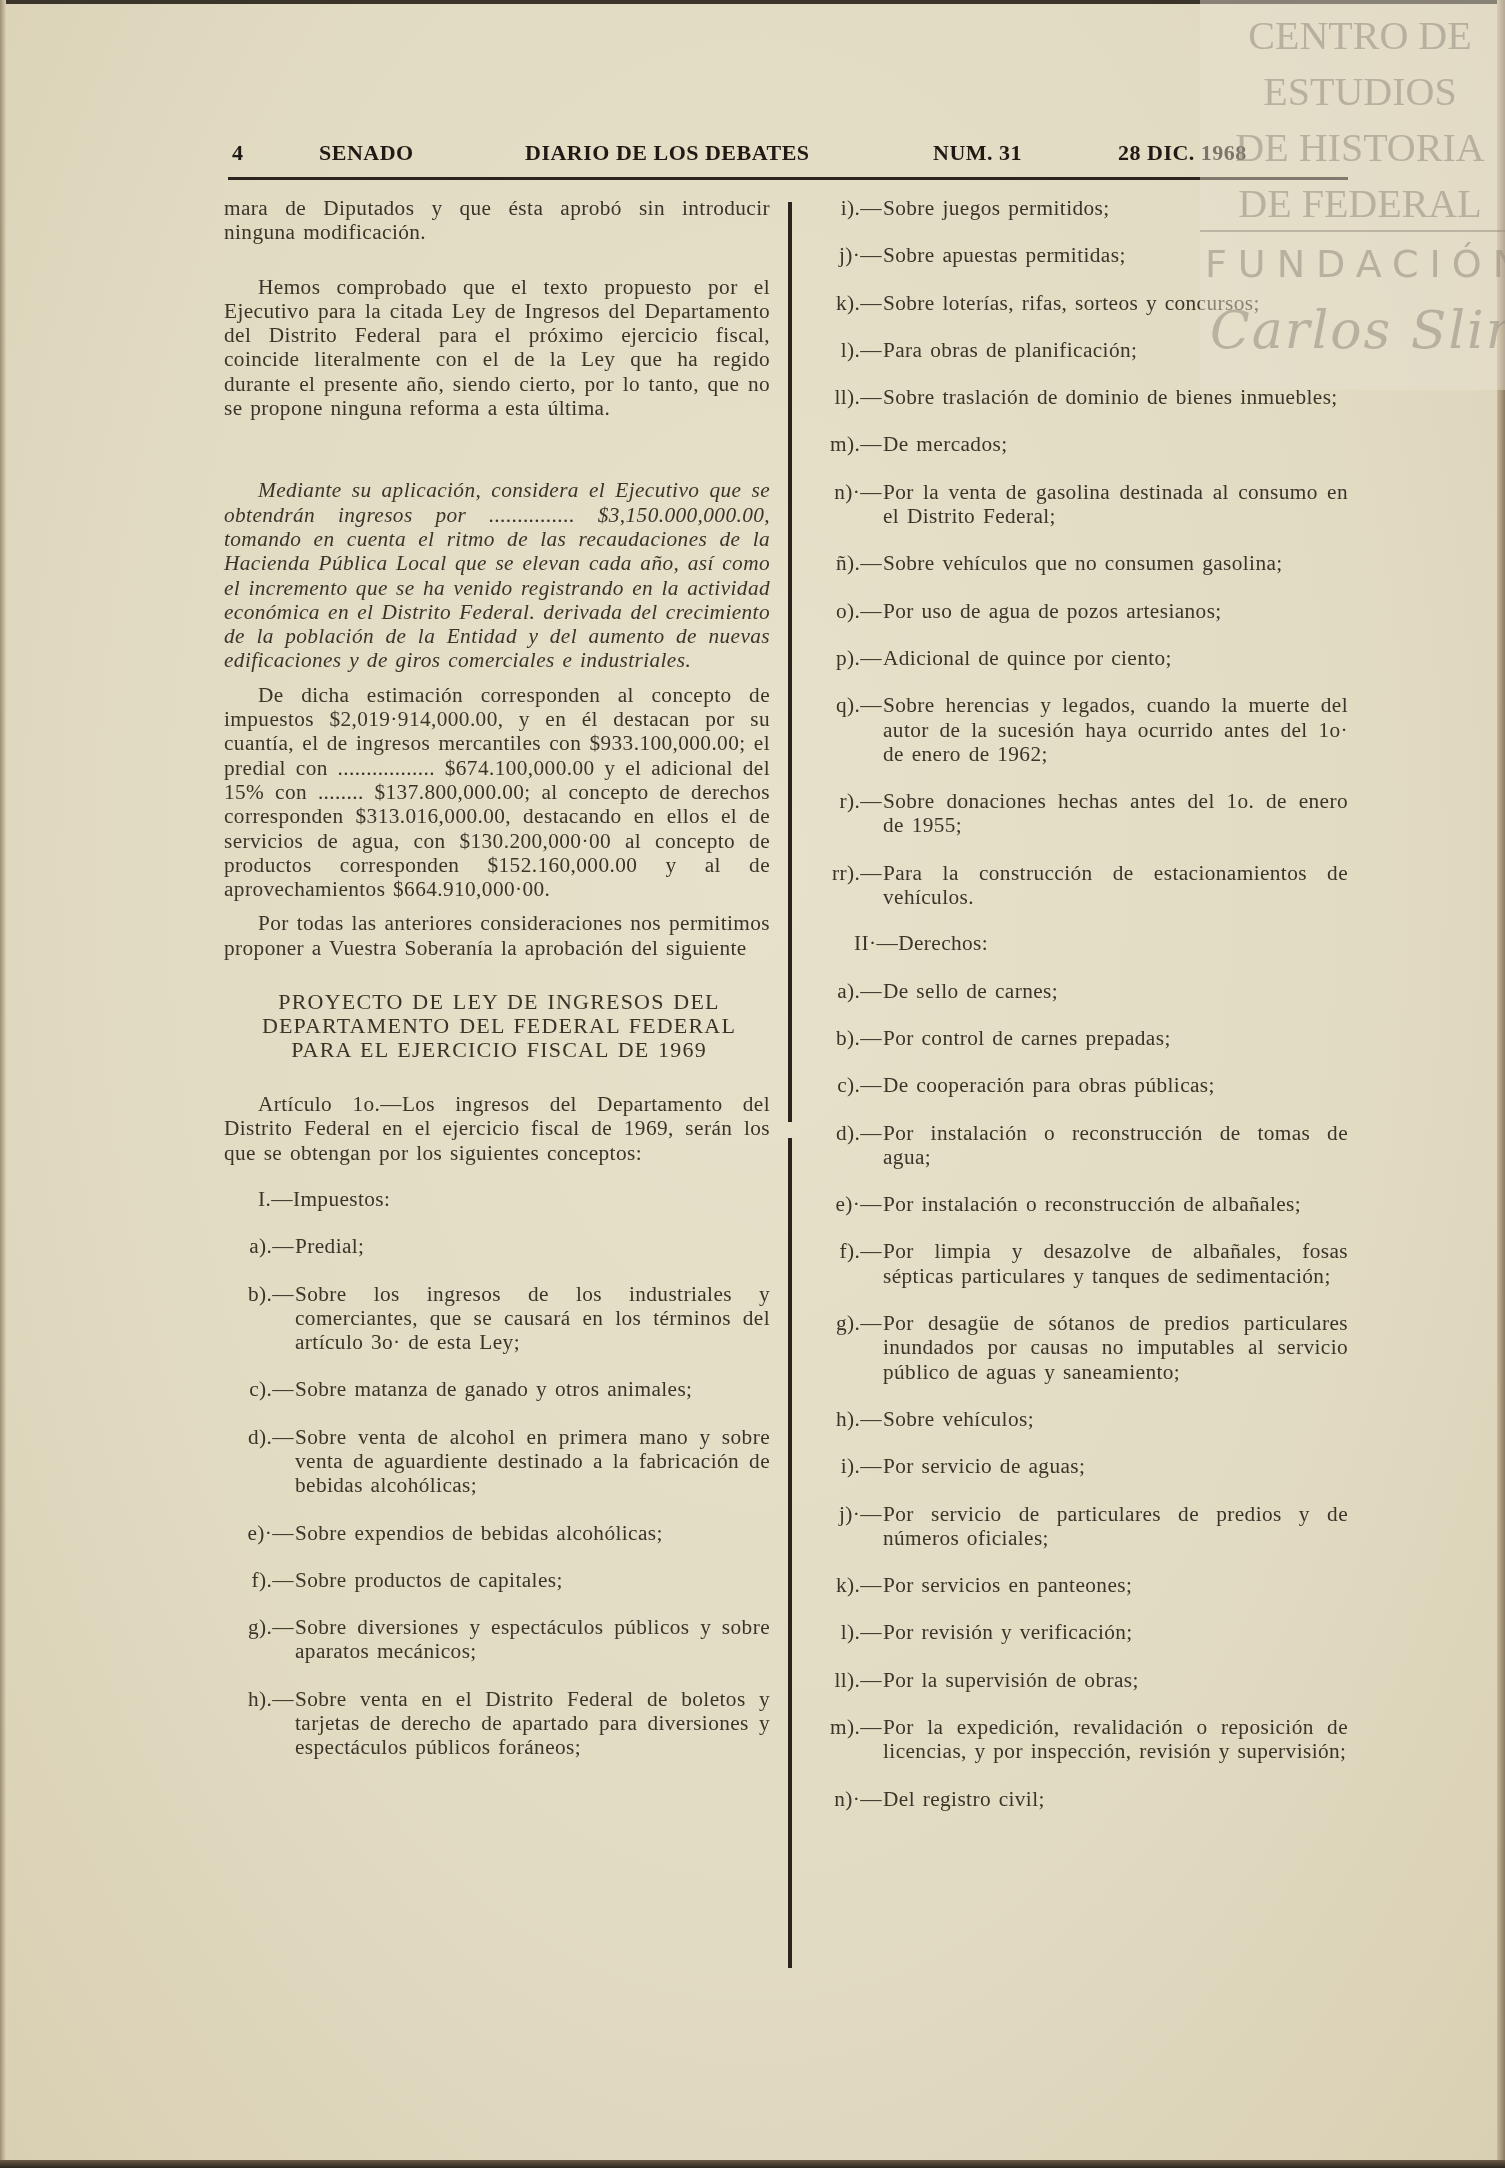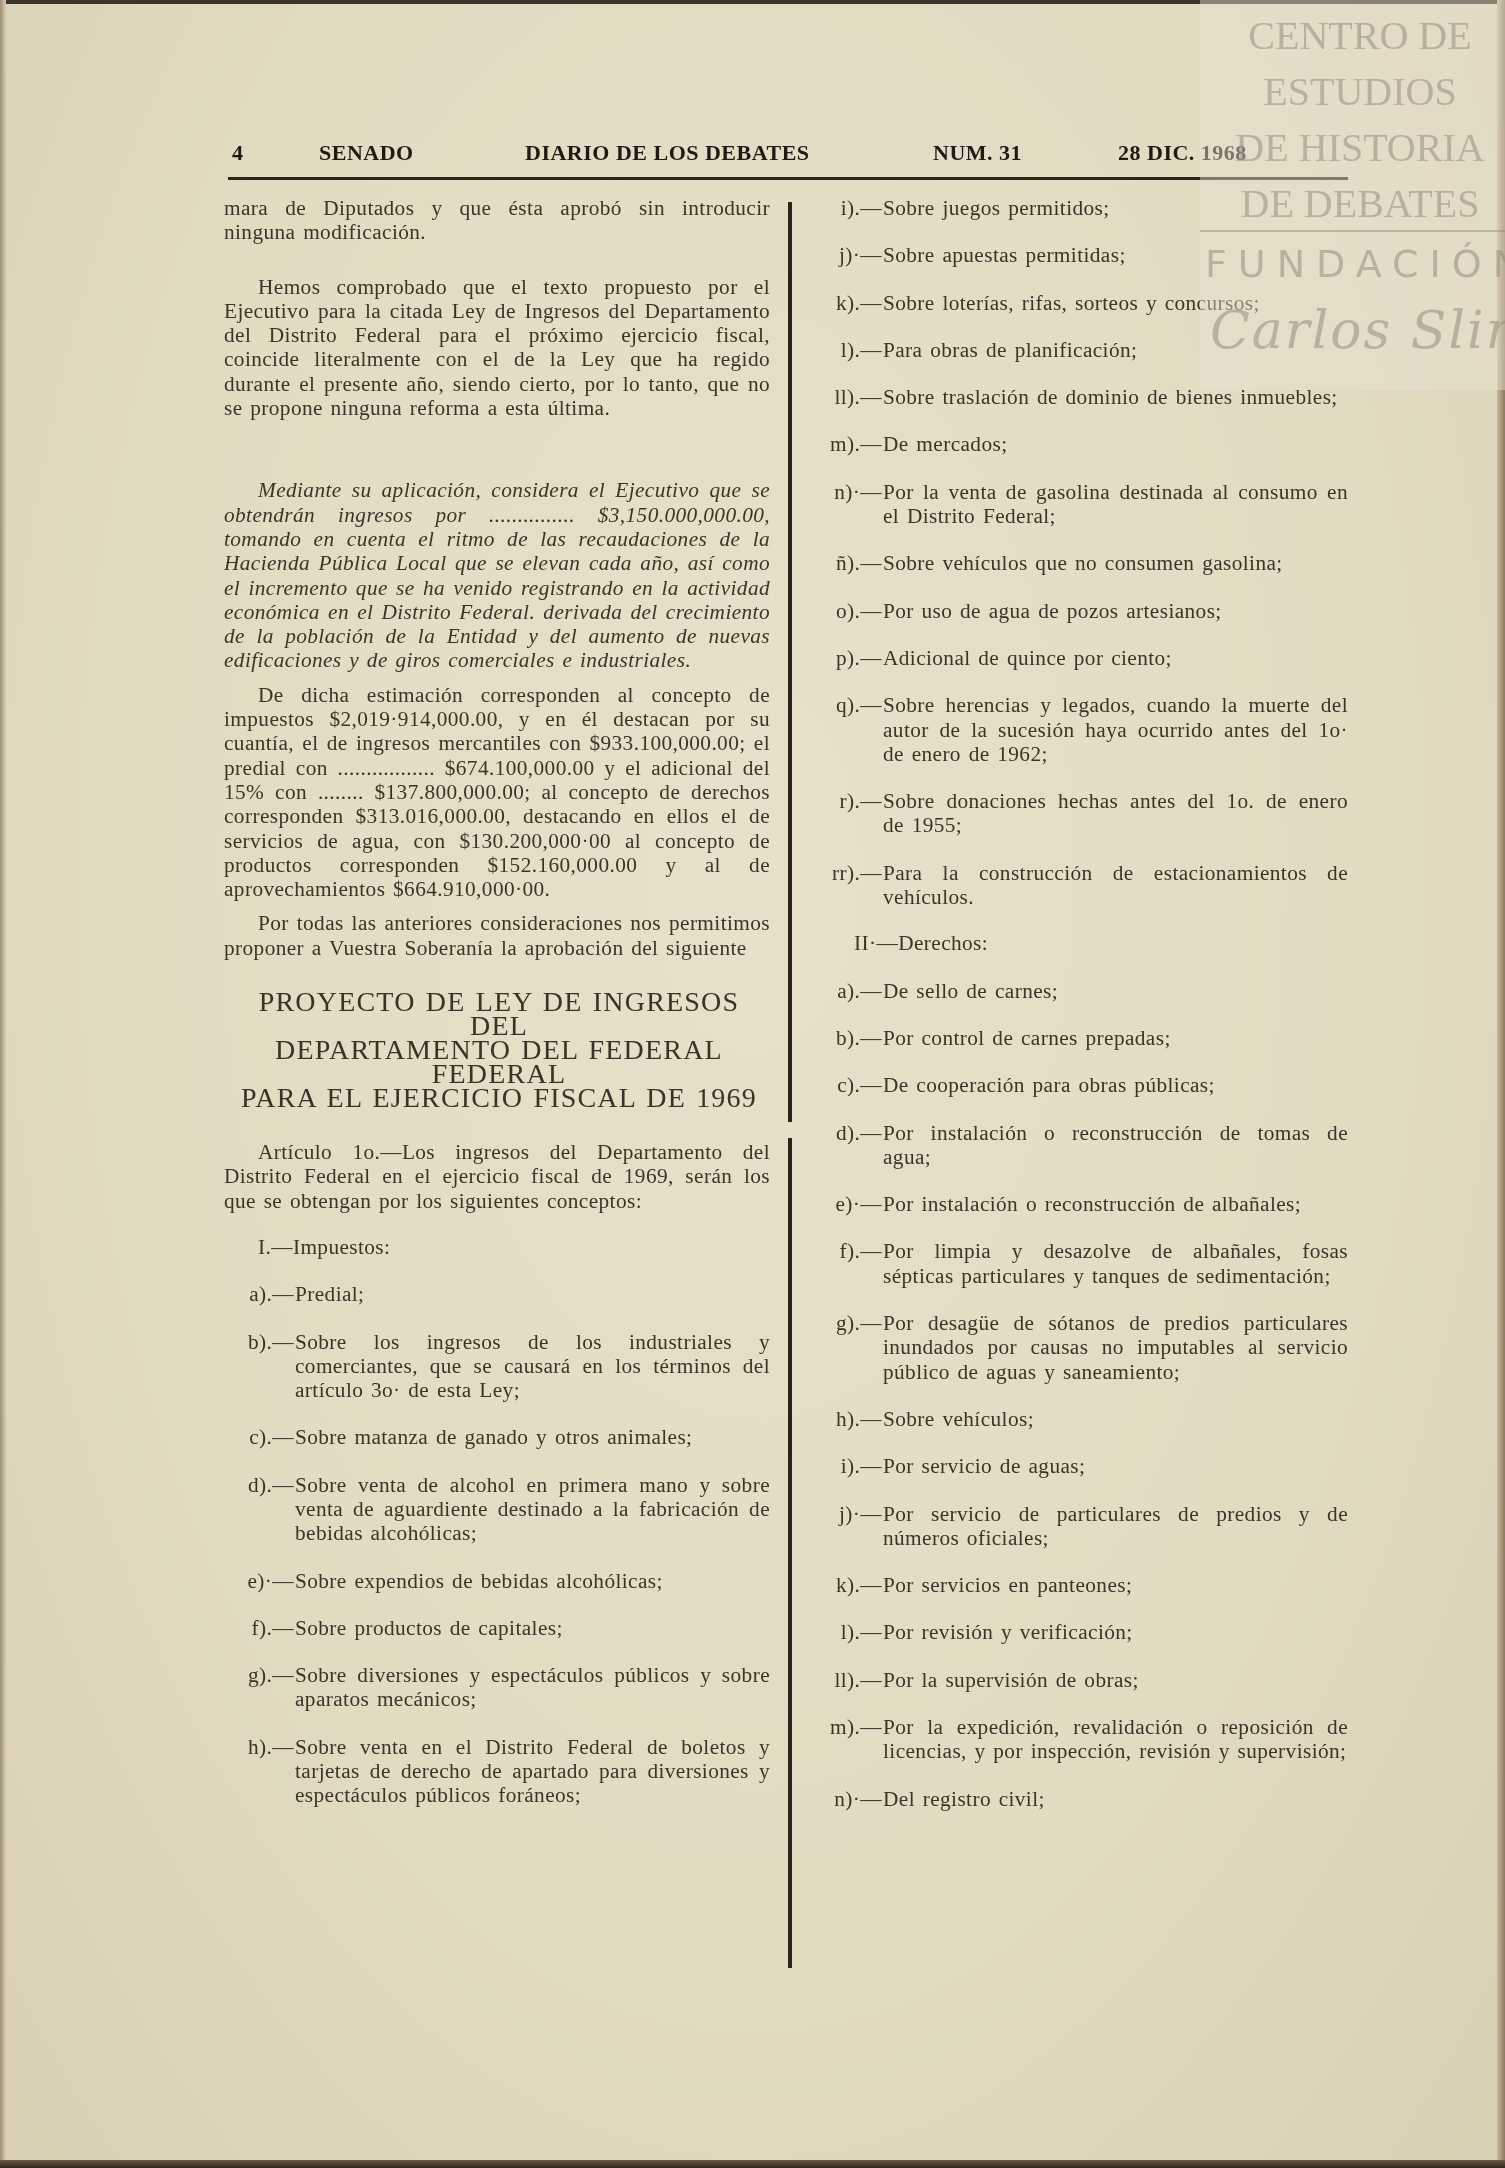--- a/index.html
+++ b/index.html
@@ -43,21 +43,21 @@
   .divider.d1 { top:202px; height:920px; }
   .divider.d2 { top:1138px; height:830px; }
 
   p { margin:0; }
   .indent { text-indent:34px; }
   .gap-lg { margin-top:30px; }
   .gap-md { margin-top:10px; }
   .gap-xl { margin-top:58px;font-style:italic; }
 
   .title-block {
-    margin-top:30px; text-align:center; font-size:28px; line-height:24px;
+    margin-top:30px; text-align:center; font-size:22px; line-height:24px;
     letter-spacing:1.2px; color:#3a3328; padding-left:4px;
   }
   .item {
     display:flex; margin-top:23px; text-align:justify;
   }
   .item .lbl { flex:0 0 auto; white-space:nowrap; text-align:right; min-width:60px; padding-right:1px; }
   .item .txt { flex:1 1 auto; }
   .item.first { margin-top:0; }
   .section-head { margin-top:22px; padding-left:34px; }
   .col-right .item .lbl { min-width:62px; }
@@ -264,18 +264,18 @@
         <span class="lbl">n)·—</span>
         <span class="txt">Del registro civil;</span>
       </div>
   </div>
 
   <div class="watermark"></div>
   <div class="wm-text wm-centro">
     <div>CENTRO DE</div>
     <div>ESTUDIOS</div>
     <div>DE HISTORIA</div>
-    <div>DE DEBATES</div>
+    <div>DE FEDERAL</div>
   </div>
   <div class="wm-rule"></div>
   <div class="wm-text wm-fund">FUNDACIÓN</div>
   <div class="wm-text wm-sign">Carlos Slim</div>
 </div>
 
 </body></html>

